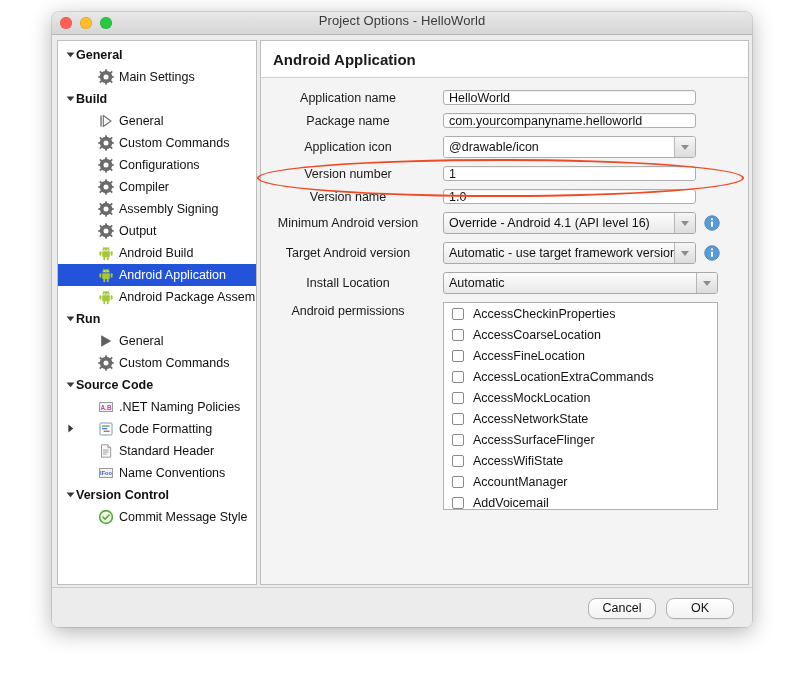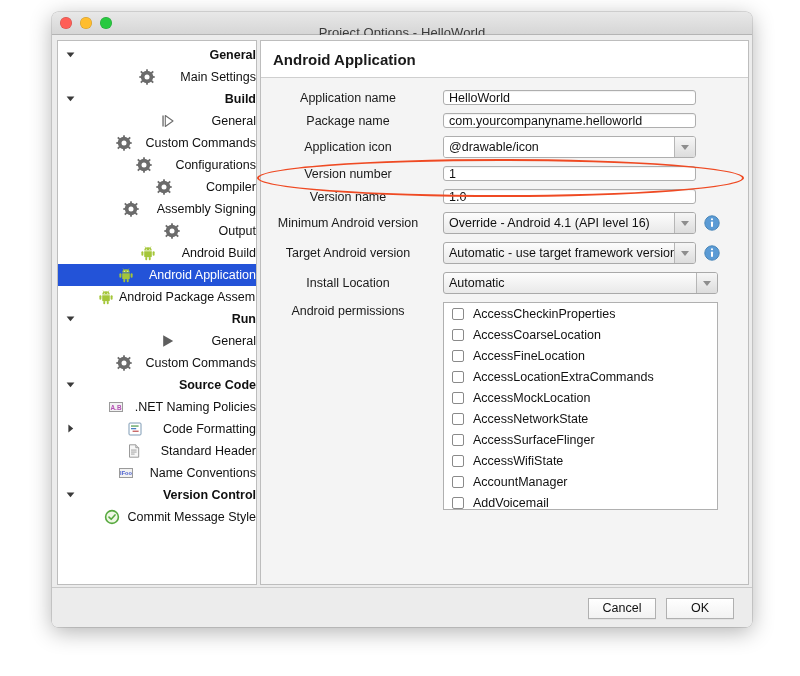--- a/index.html
+++ b/index.html
@@ -50,21 +50,21 @@
   .light {
     width: 12px; height: 12px;
     border-radius: 50%;
     box-shadow: inset 0 0 0 0.5px rgba(0,0,0,0.20);
   }
   .light.close { background: #ff5f57; }
   .light.min   { background: #ffbd2e; }
   .light.zoom  { background: #28c940; }
   .title-text {
     position: absolute;
-    left: 0; right: 0; top: 13px;
+    left: 0; right: 0; top: 1px;
     text-align: center;
     font-size: 13px;
     color: #3a3a3a;
     letter-spacing: 0.1px;
   }
 
   .body-area {
     position: relative;
     height: 593px;
     background: #ececec;
@@ -87,21 +87,20 @@
   }
   .node {
     position: relative;
     display: flex;
     align-items: center;
     height: 22px;
     padding-left: 6px;
     font-size: 12.5px;
     color: #101010;
     white-space: nowrap;
-    justify-content: space-between;
   }
   .node.group { font-weight: bold; }
   .node.selected {
     background: #2353d8;
     color: #ffffff;
   }
   .twisty {
     width: 12px;
     flex: 0 0 12px;
     display: inline-block;
@@ -272,21 +271,21 @@
     display: flex;
     align-items: center;
     justify-content: flex-end;
     padding-right: 18px;
     gap: 10px;
   }
   .btn {
     min-width: 68px;
     height: 21px;
     border: 1px solid #b0b0b0;
-    border-radius: 0;
+    border-radius: 8px;
     background: linear-gradient(to bottom, #ffffff 0%, #f2f2f2 100%);
     font-size: 12.5px;
     color: #111;
     display: flex;
     align-items: center;
     justify-content: center;
     box-shadow: 0 1px 0 rgba(0,0,0,0.04);
     padding: 0 12px;
     box-sizing: border-box;
   }

